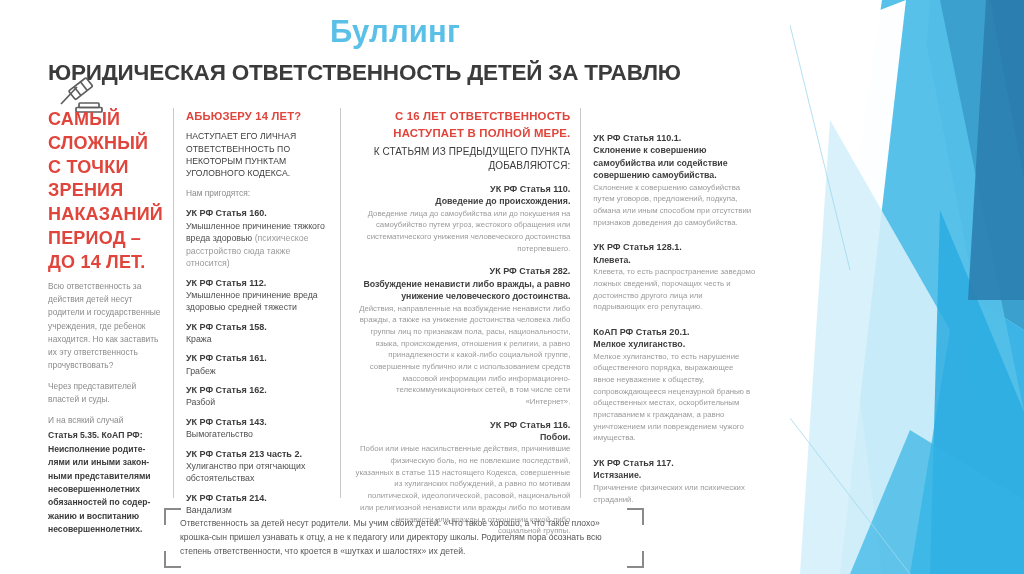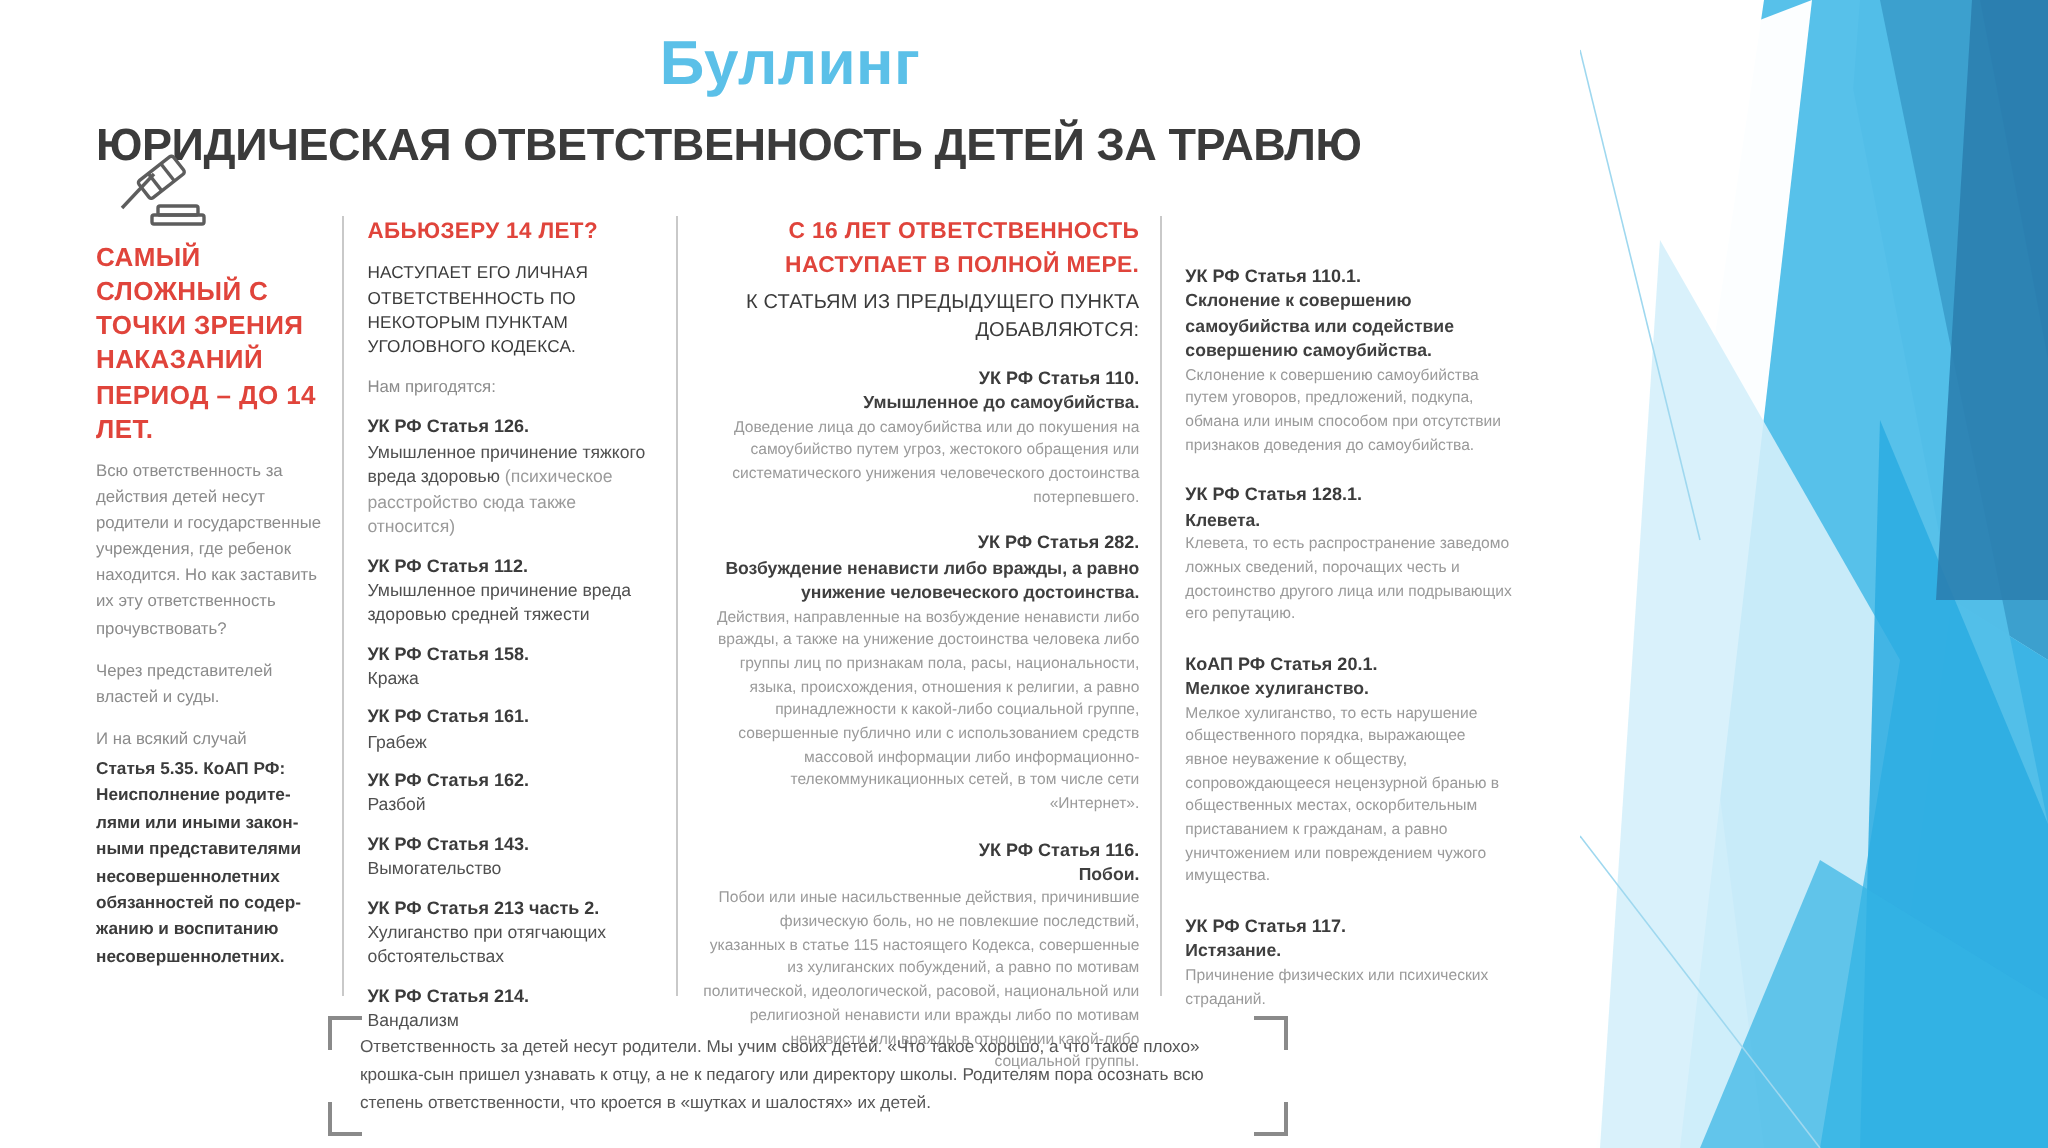--- a/index.html
+++ b/index.html
@@ -89,21 +89,21 @@
   .c4 { width: 184px; padding-right: 0; }
 
   .col-head {
     color: #e0443b;
     font-weight: bold;
     font-size: 11.2px;
     line-height: 1.45;
     letter-spacing: .2px;
     margin-bottom: 6px;
   }
-  .c1 .col-head { font-size: 13px; line-height: 1.32; margin-top: 12px; }
+  .c1 .col-head { font-size: 18px; line-height: 1.32; }
   .c3 .col-head { font-size: 11.4px; margin-bottom: 4px; }
 
   .subhead {
     color: #3b3b3b;
     font-weight: normal;
     font-size: 8.6px;
     line-height: 1.44;
     letter-spacing: .1px;
     margin-bottom: 7px;
   }
@@ -232,21 +232,21 @@
         <div class="body-light" style="margin-bottom:2px">И на всякий случай</div>
         <div class="body-bold">Статья 5.35. КоАП РФ: Неисполнение родите­лями или иными закон­ными представителями несовершеннолетних обязанностей по содер­жанию и воспитанию несовершеннолетних.</div>
       </div>
 
       <div class="col c2">
         <div class="col-head">АБЬЮЗЕРУ 14 ЛЕТ?</div>
         <div class="subhead">НАСТУПАЕТ ЕГО ЛИЧНАЯ ОТВЕТСТВЕННОСТЬ ПО НЕКОТОРЫМ ПУНКТАМ УГОЛОВНОГО КОДЕКСА.</div>
         <div class="lead">Нам пригодятся:</div>
         <div id="col2-entries">
             <div class="entry">
-              <div class="entry-art">УК РФ Статья 126.</div>
+              <div class="entry-art">УК РФ Статья 160.</div>
               <div class="entry-name">Умышленное причинение тяжкого вреда здоровью <span class="inline-note">(психическое расстройство сюда также относится)</span></div>
             </div>
             <div class="entry">
               <div class="entry-art">УК РФ Статья 112.</div>
               <div class="entry-name">Умышленное причинение вреда здоровью средней тяжести</div>
             </div>
             <div class="entry">
               <div class="entry-art">УК РФ Статья 158.</div>
               <div class="entry-name">Кража</div>
             </div>
@@ -272,21 +272,21 @@
             </div>
           </div>
       </div>
 
       <div class="col c3">
         <div class="col-head">С 16 ЛЕТ ОТВЕТСТВЕННОСТЬ НАСТУПАЕТ В ПОЛНОЙ МЕРЕ.</div>
         <div class="subhead">К СТАТЬЯМ ИЗ ПРЕДЫДУЩЕГО ПУНКТА ДОБАВЛЯЮТСЯ:</div>
         <div id="col3-entries">
             <div class="entry">
               <div class="entry-art">УК РФ Статья 110.</div>
-              <div class="entry-name b">Умышленное до самоубийства.</div>
+              <div class="entry-name b">Доведение до происхождения.</div>
               <div class="entry-desc">Доведение лица до самоубийства или до поку­шения на самоубийство путем угроз, жестокого обращения или систематического унижения человеческого достоинства потерпевшего.</div>
             </div>
             <div class="entry">
               <div class="entry-art">УК РФ Статья 282.</div>
               <div class="entry-name b">Возбуждение ненависти либо вражды, а равно унижение человеческого достоинства.</div>
               <div class="entry-desc">Действия, направленные на возбуждение ненавис­ти либо вражды, а также на унижение достоинства человека либо группы лиц по признакам пола, расы, национальности, языка, происхождения, отношения к религии, а равно принадлежности к какой-либо социальной группе, совершенные публично или с использованием средств массовой информации либо информационно-телекоммуникационных сетей, в том числе сети «Интернет».</div>
             </div>
             <div class="entry">
               <div class="entry-art">УК РФ Статья 116.</div>
               <div class="entry-name b">Побои.</div>

